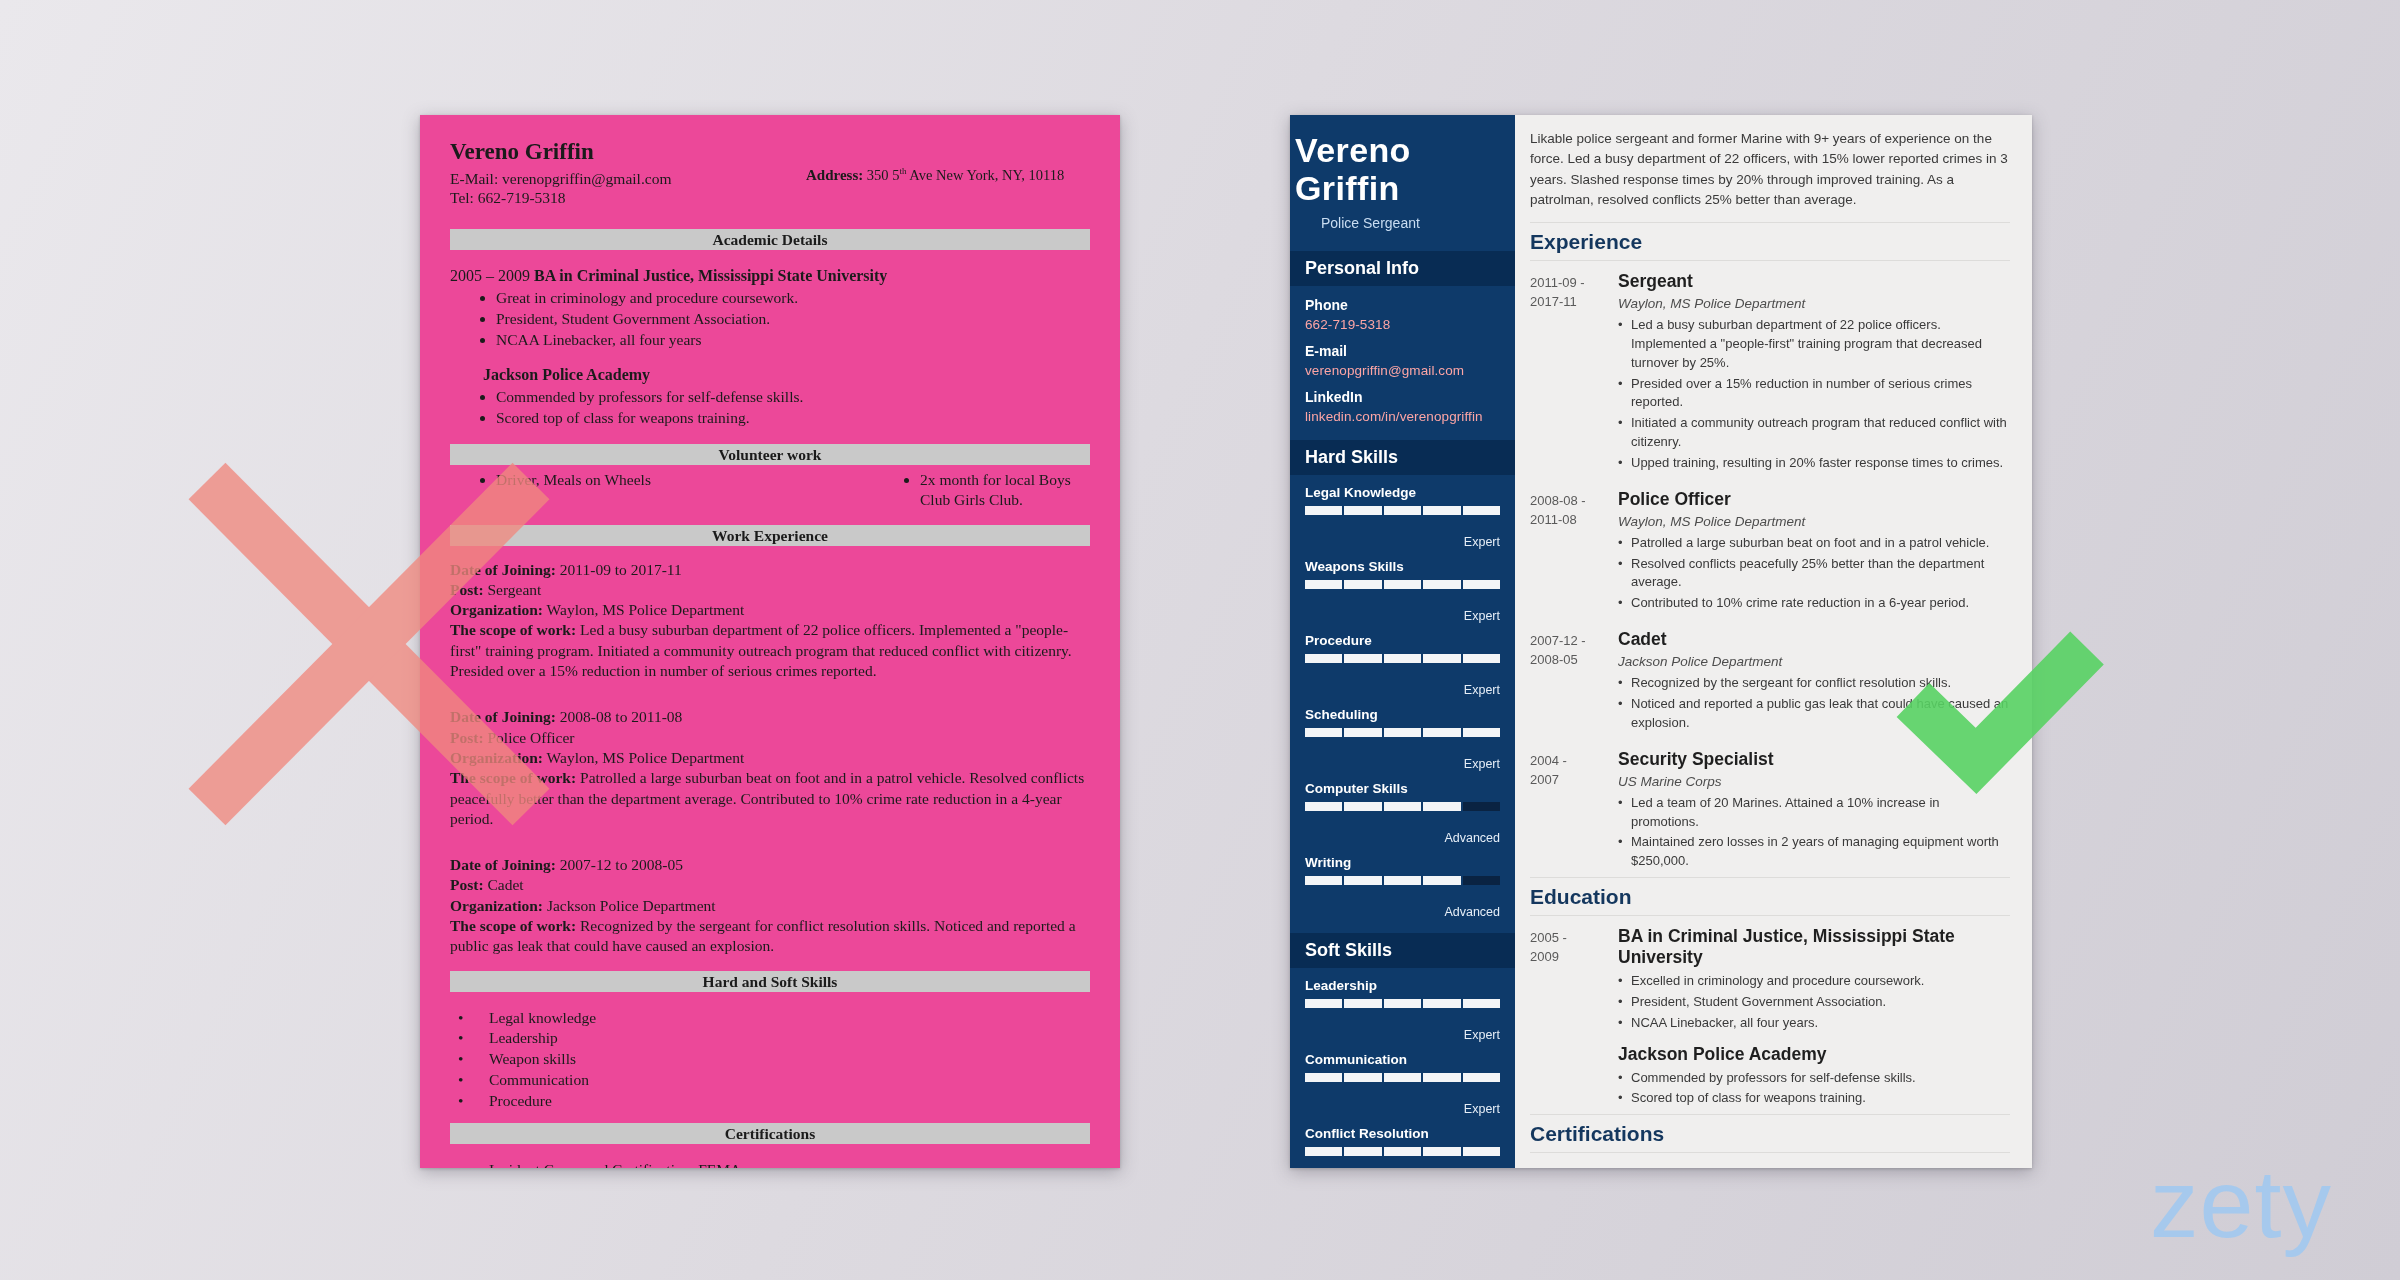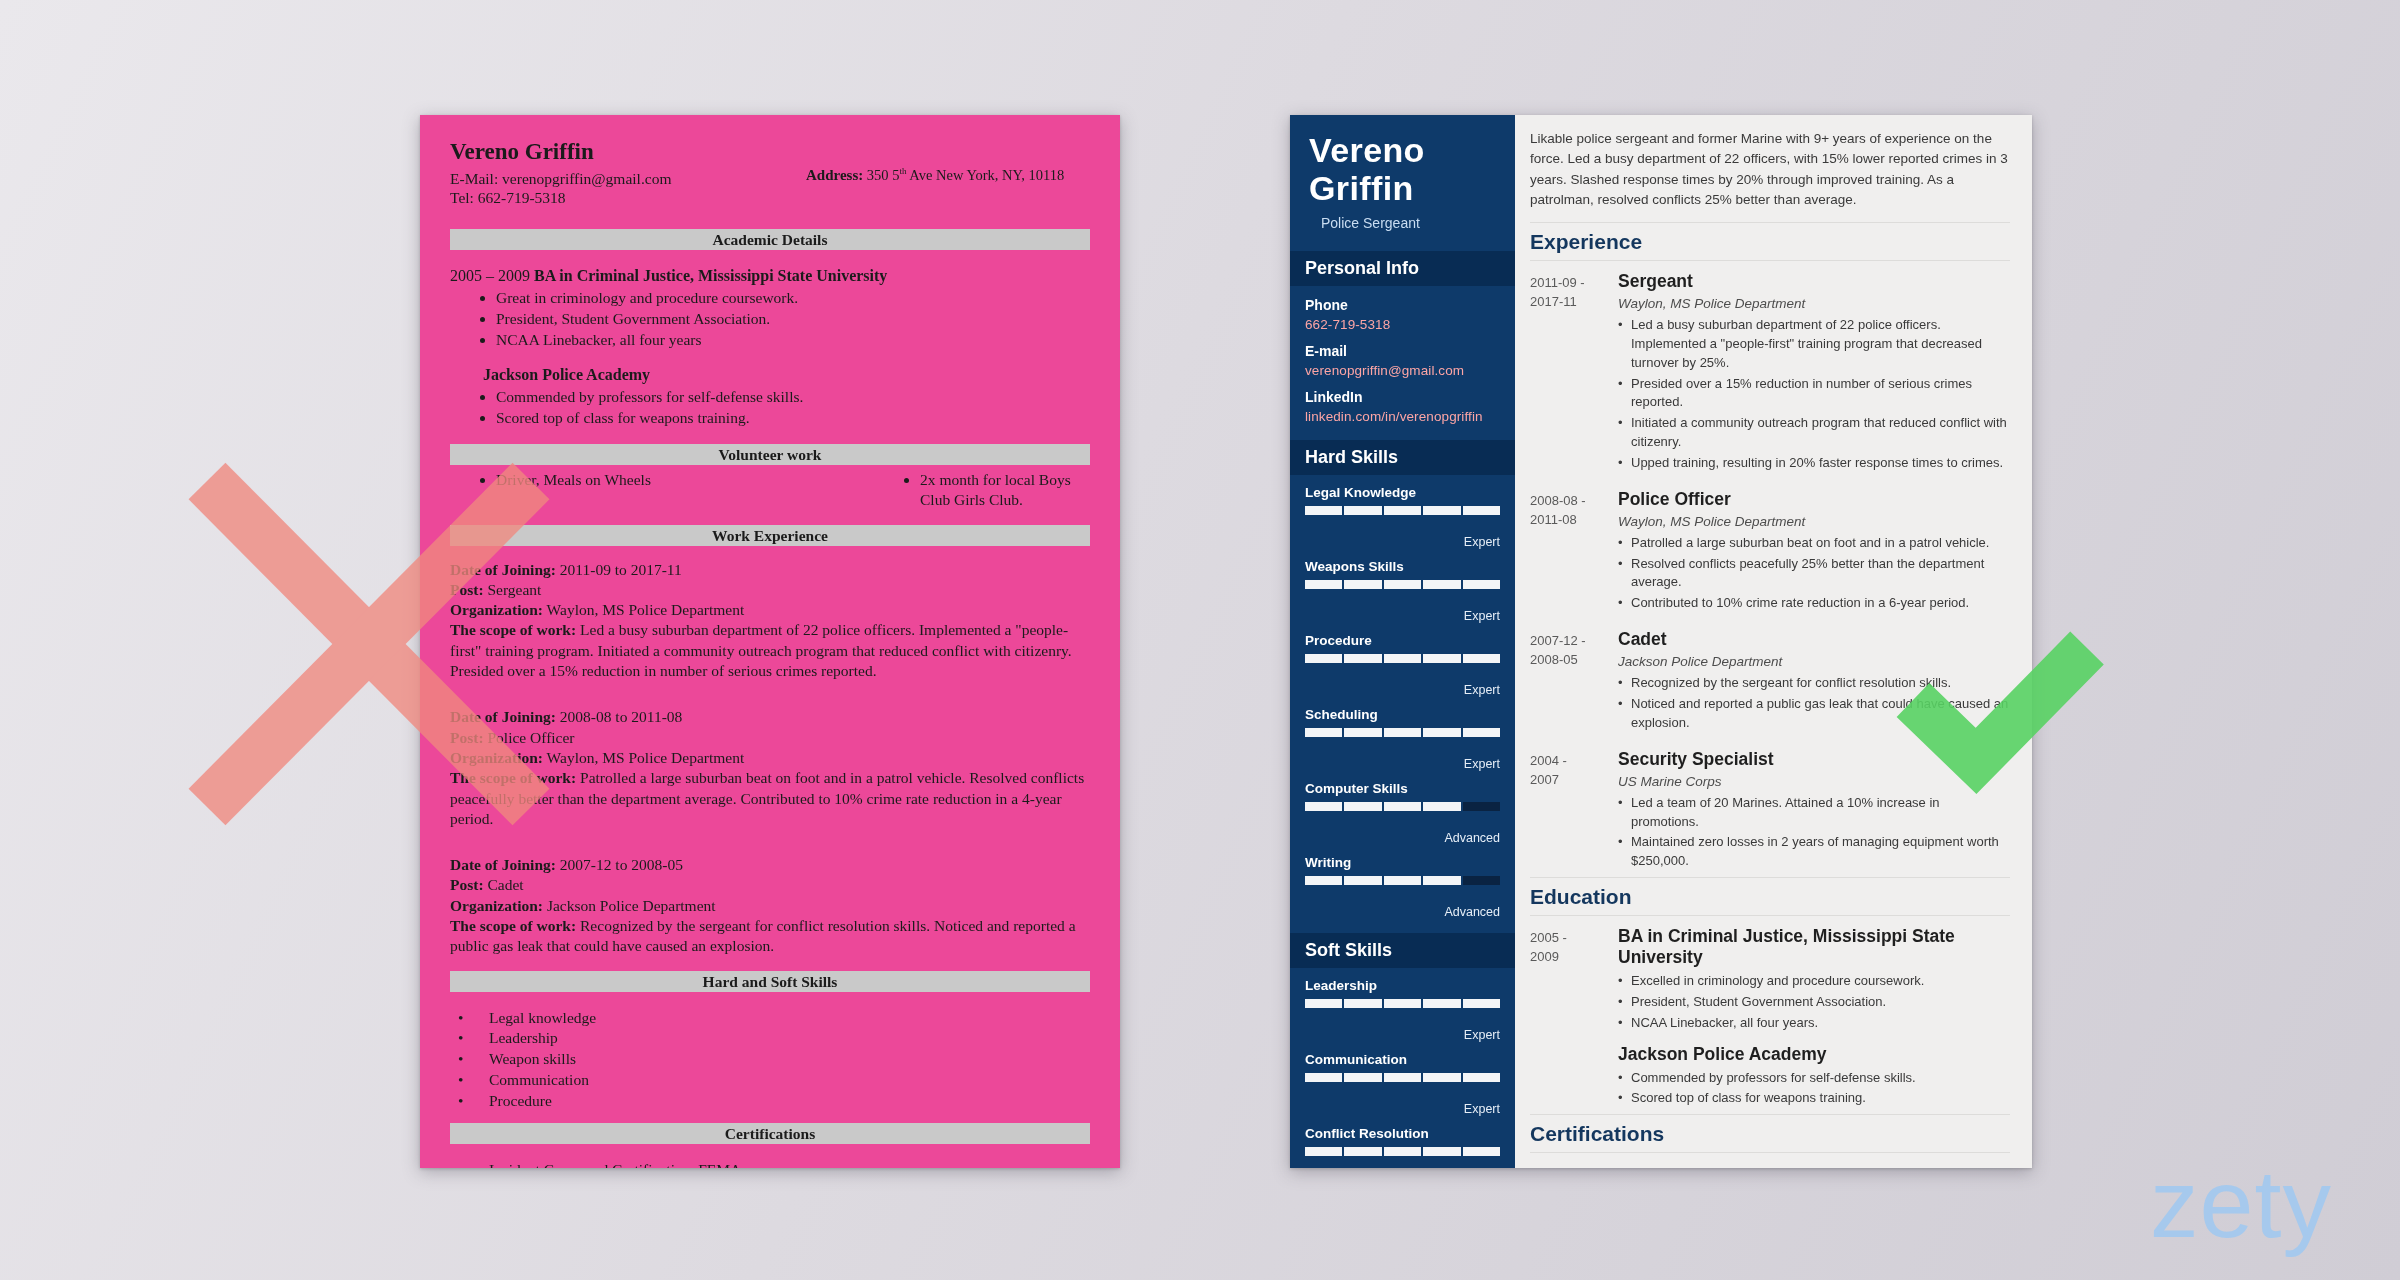--- a/index.html
+++ b/index.html
@@ -41,21 +41,21 @@
   .lr-job + .lr-job{margin-top:26px;}
   .lr-job .b{font-weight:bold;}
   ul.lr-skills{margin:16px 0 0;padding:0;list-style:none;}
   ul.lr-skills li{position:relative;padding-left:39px;font-size:15.5px;line-height:1.34;}
   ul.lr-skills li::before{content:"•";position:absolute;left:8px;}
   .lr-certs{margin:16px 0 0 39px;font-size:15.5px;line-height:1.34;}
 
   
   .page-right{left:1290px;width:742px;background:#f0efee;display:flex;color:#3a3a3a;}
   .sb{width:225px;flex:none;background:#0e3a6a;color:#fff;padding-top:16px;box-sizing:border-box;}
-  .sb-name{font-size:34px;font-weight:bold;line-height:1.12;padding:0 19px;letter-spacing:.4px;}
+  .sb-name{font-size:34px;font-weight:bold;line-height:1.12;padding:0 5px;letter-spacing:.4px;}
   .sb-title{font-size:14px;color:#c9ddf2;padding:0 31px;margin-top:8px;}
   .sb-band{background:#082c54;font-weight:bold;font-size:18px;padding:7px 15px;}
   .sb-band.mtA{margin-top:20px}.sb-band.mtB{margin-top:16px}.sb-band.mtC{margin-top:14px}
   .sb-label{font-weight:bold;font-size:14px;padding:0 15px;margin-top:11px;}
   .sb-value{font-size:13.5px;color:#fca5a5;padding:0 15px;margin-top:4px;letter-spacing:.1px;}
   .sb-skill{padding:0 15px;margin-top:10px;}
   .sb-skill-name{font-weight:bold;font-size:13.5px;}
   .sb-bar{display:flex;gap:2px;height:9px;margin-top:6px;}
   .sb-bar .seg{flex:1;background:#0a2342;}
   .sb-bar .seg.on{background:#f3f5f7;}

